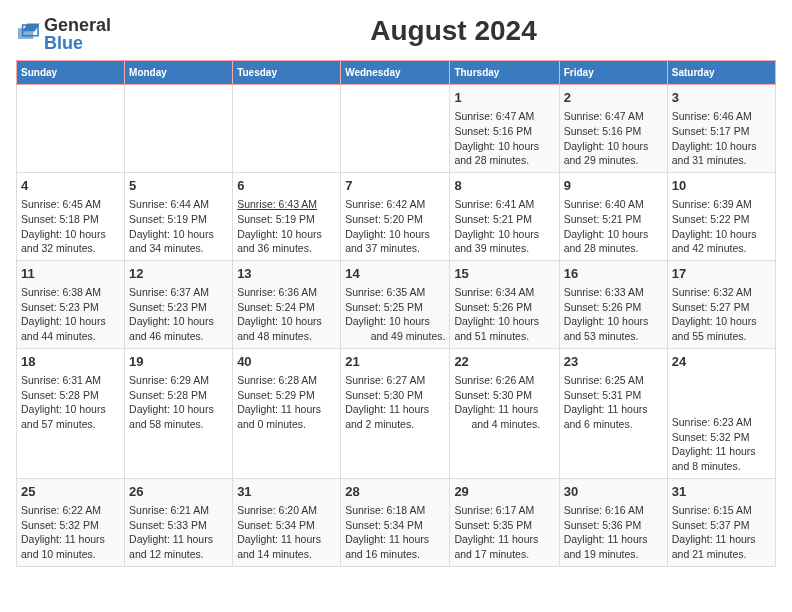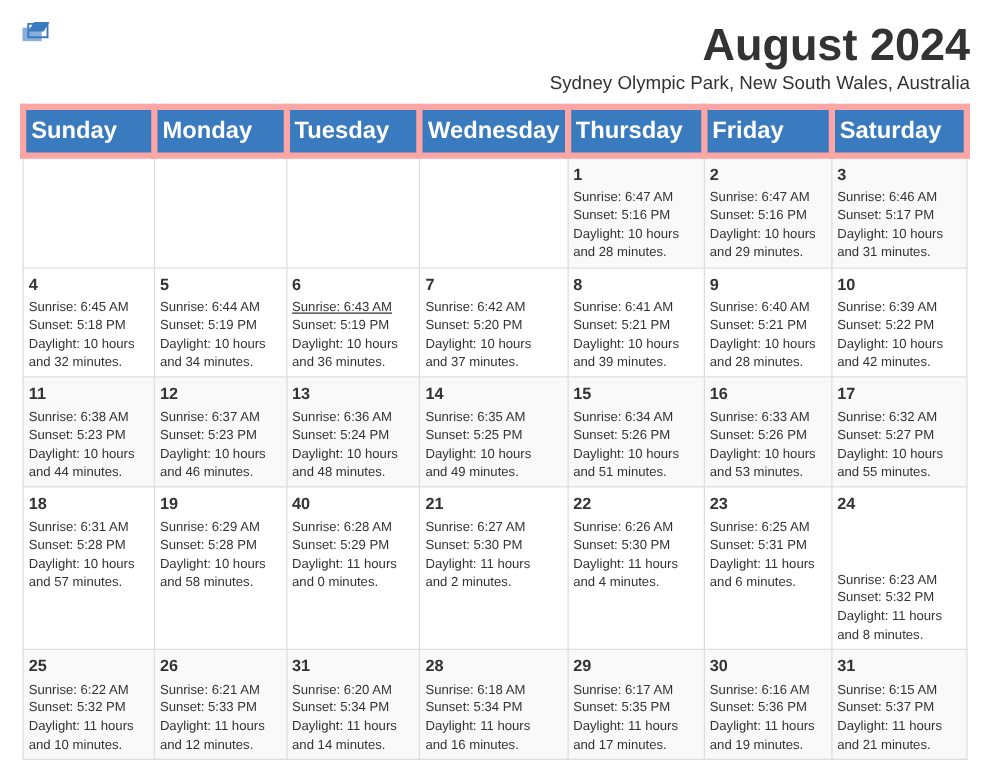--- a/index.html
+++ b/index.html
@@ -36,46 +36,47 @@
     .logo-icon {
       width: 24px;
       height: 20px;
     }
     .title-area {
       text-align: right;
       flex: 1;
       margin-left: 20px;
     }
     .main-title {
-      font-size: 36px;
+      font-size: 28px;
       font-weight: bold;
       color: #333;
       line-height: 1.1;
+      text-align: center;
     }
     .subtitle {
       font-size: 15px;
       color: #333;
       margin-top: 2px;
     }
     .calendar {
       width: 100%;
       border-collapse: collapse;
       margin-top: 8px;
       font-size: 11px;
     }
     .calendar thead tr {
       background-color: #3a7abf;
       color: #fff;
     }
     .calendar thead th {
       padding: 6px 4px;
       text-align: left;
-      font-size: 19px;
-      font-weight: bold;
-      border: 5px solid #fca5a5;
+      font-size: 10px;
+      font-weight: bold;
+      border: 1px solid #fca5a5;
     }
     .calendar tbody tr {
       border-bottom: 1px solid #ccc;
     }
     .calendar tbody td {
       vertical-align: top;
       padding: 4px 4px;
       border: 1px solid #ddd;
       width: 113px;
       height: 80px;
@@ -105,24 +106,29 @@
 
 <div class="header-section">
   <div class="logo-area">
     <div>
       <svg class="logo-icon" viewBox="0 0 30 26" xmlns="http://www.w3.org/2000/svg">
         <polygon points="8,4 28,4 28,18 8,18" fill="none" stroke="#3a7abf" stroke-width="2"></polygon>
         <polygon points="2,8 22,8 22,22 2,22" fill="#3a7abf" opacity="0.6"></polygon>
         <polygon points="14,2 30,2 24,12 8,12" fill="#3a7abf"></polygon>
       </svg>
     </div>
+    <div>
+      <div style="display:flex; flex-direction:column; line-height:1.1;">
+        <span class="logo-text-general">General</span>
+        <span class="logo-text-blue">Blue</span>
+      </div>
+    </div>
   </div>
   <div class="title-area">
     <div class="main-title">August 2024</div>
-    <div class="subtitle">Sydney Olympic Park, New South Wales, Australia</div>
   </div>
 </div>
 
 <table class="calendar">
   <thead>
     <tr>
     <th>Sunday</th>
         <th>Monday</th>
         <th>Tuesday</th>
         <th>Wednesday</th>
@@ -230,21 +236,21 @@
           <span style="display: block;">Sunrise: 6:36 AM</span>
           <span style="display: block;">Sunset: 5:24 PM</span>
           <span style="display: block;">Daylight: 10 hours</span>
           <span style="display: block;">and 48 minutes.</span>
         </td>
         <td>
           <span class="day-number">14</span>
           <span style="display: block;">Sunrise: 6:35 AM</span>
           <span style="display: block;">Sunset: 5:25 PM</span>
           <span style="display: block;">Daylight: 10 hours</span>
-          <span style="display: block;">and 49 minutes.</span>
+          <span style="display: block; text-align: right;">and 49 minutes.</span>
         </td>
         <td>
           <span class="day-number">15</span>
           <span style="display: block;">Sunrise: 6:34 AM</span>
           <span style="display: block;">Sunset: 5:26 PM</span>
           <span style="display: block;">Daylight: 10 hours</span>
           <span style="display: block;">and 51 minutes.</span>
         </td>
         <td>
           <span class="day-number">16</span>
@@ -288,21 +294,21 @@
           <span style="display: block;">Sunrise: 6:27 AM</span>
           <span style="display: block;">Sunset: 5:30 PM</span>
           <span style="display: block;">Daylight: 11 hours</span>
           <span style="display: block;">and 2 minutes.</span>
         </td>
         <td>
           <span class="day-number">22</span>
           <span style="display: block;">Sunrise: 6:26 AM</span>
           <span style="display: block;">Sunset: 5:30 PM</span>
           <span style="display: block;">Daylight: 11 hours</span>
-          <span style="display: block;">and 4 minutes.</span>
+          <span style="display: block; margin-left: 17px;">and 4 minutes.</span>
         </td>
         <td>
           <span class="day-number">23</span>
           <span style="display: block;">Sunrise: 6:25 AM</span>
           <span style="display: block;">Sunset: 5:31 PM</span>
           <span style="display: block;">Daylight: 11 hours</span>
           <span style="display: block;">and 6 minutes.</span>
         </td>
         <td>
           <span class="day-number">24</span>

